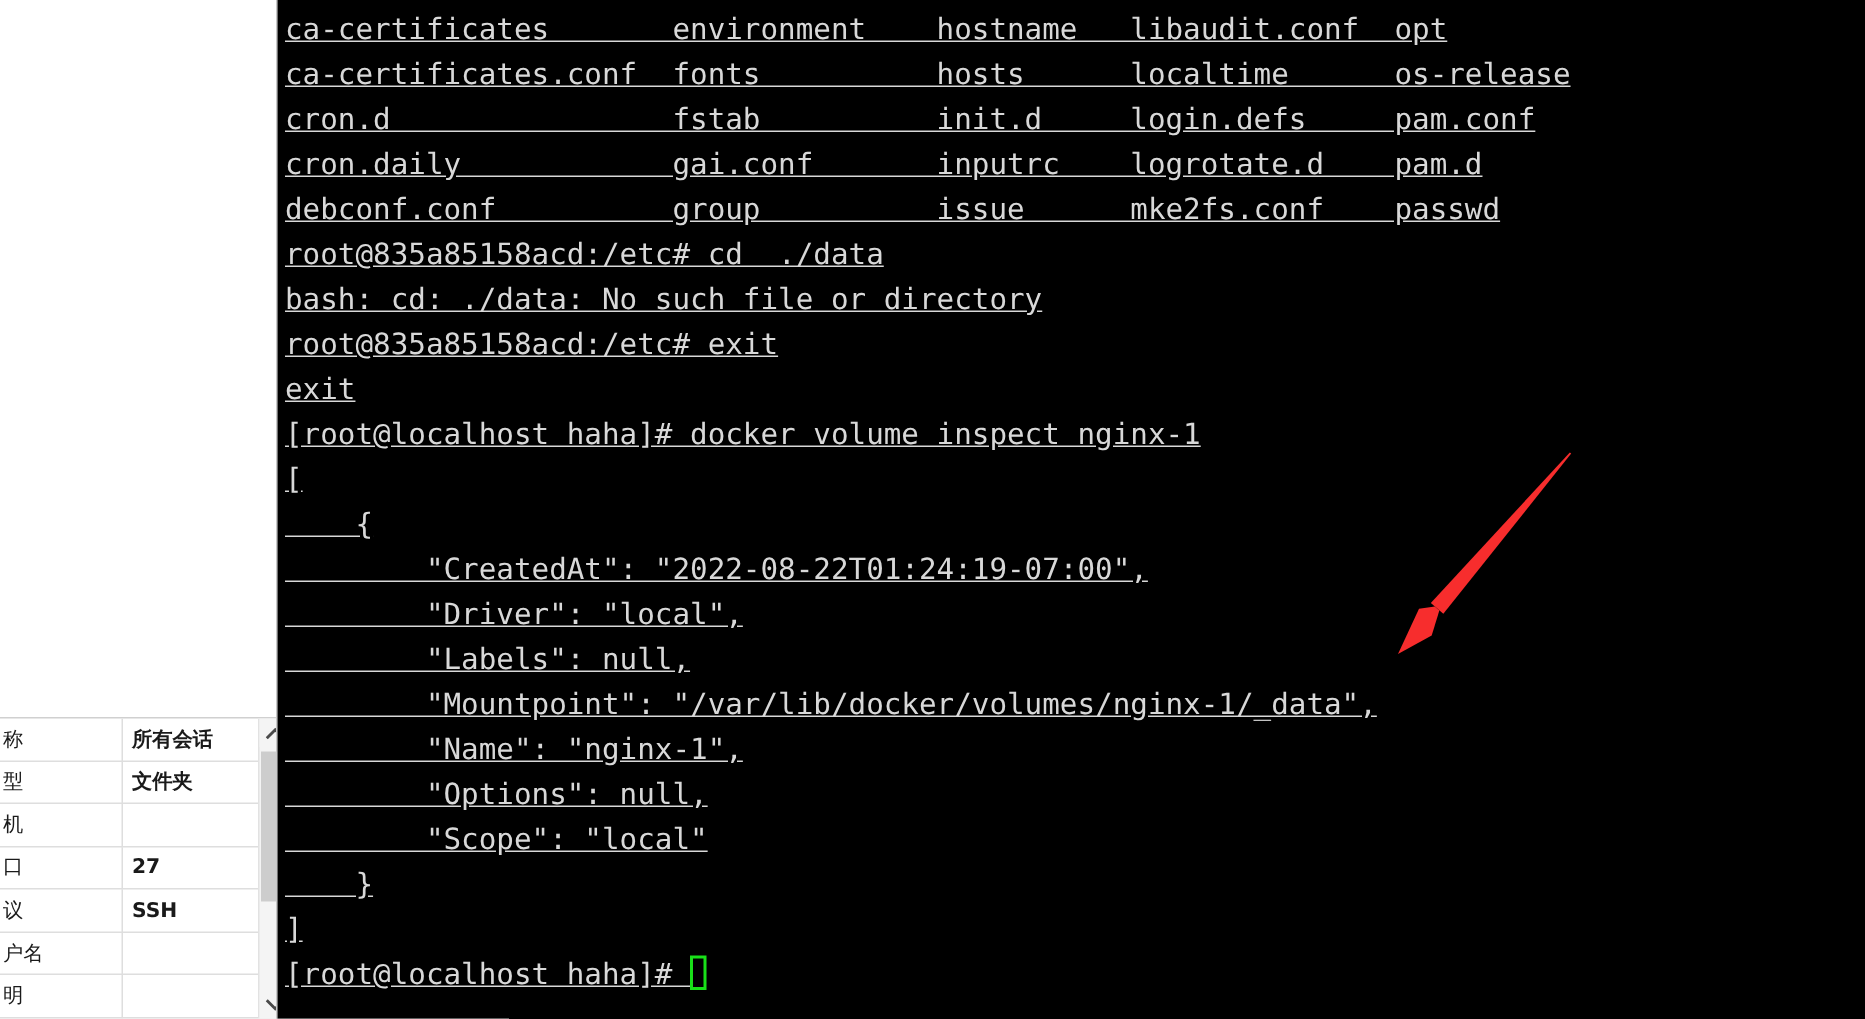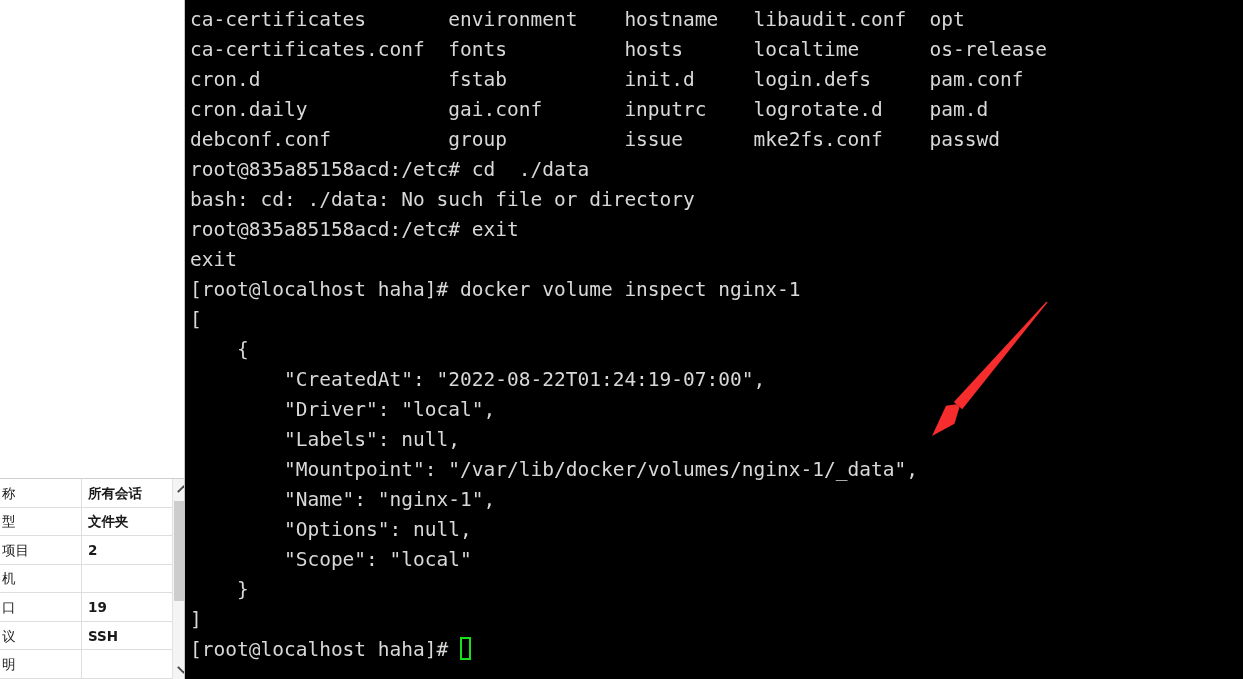--- a/index.html
+++ b/index.html
@@ -116,20 +116,21 @@
     font-family: "DejaVu Sans Mono", monospace;
     font-size: 19.5px;
     line-height: 30px;
     color: #d8d8d8;
     white-space: pre;
     letter-spacing: 0px;
   }
   .tline {
     height: 30px;
     white-space: pre;
+    text-decoration: underline;
   }
   .cursor-block {
     display: inline-block;
     width: 11px;
     height: 23px;
     border: 2px solid #19e019;
     box-sizing: border-box;
     vertical-align: -4px;
   }
 
@@ -153,34 +154,34 @@
     <tbody id="properties-tbody">
         <tr>
           <td class="prop-label">称</td>
           <td class="prop-value">所有会话</td>
         </tr>
         <tr>
           <td class="prop-label">型</td>
           <td class="prop-value">文件夹</td>
         </tr>
         <tr>
-          <td class="prop-label">项目</td>
-          <td class="prop-value">2</td>
-        </tr>
-        <tr>
           <td class="prop-label">机</td>
           <td class="prop-value"></td>
         </tr>
         <tr>
           <td class="prop-label">口</td>
-          <td class="prop-value">19</td>
+          <td class="prop-value">27</td>
         </tr>
         <tr>
           <td class="prop-label">议</td>
           <td class="prop-value">SSH</td>
+        </tr>
+        <tr>
+          <td class="prop-label">户名</td>
+          <td class="prop-value"></td>
         </tr>
         <tr>
           <td class="prop-label">明</td>
           <td class="prop-value"></td>
         </tr>
       </tbody>
   </table>
   <div id="properties-scrollbar">
     <div class="sb-arrow up">
       <svg width="13" height="8" viewBox="0 0 13 8">

